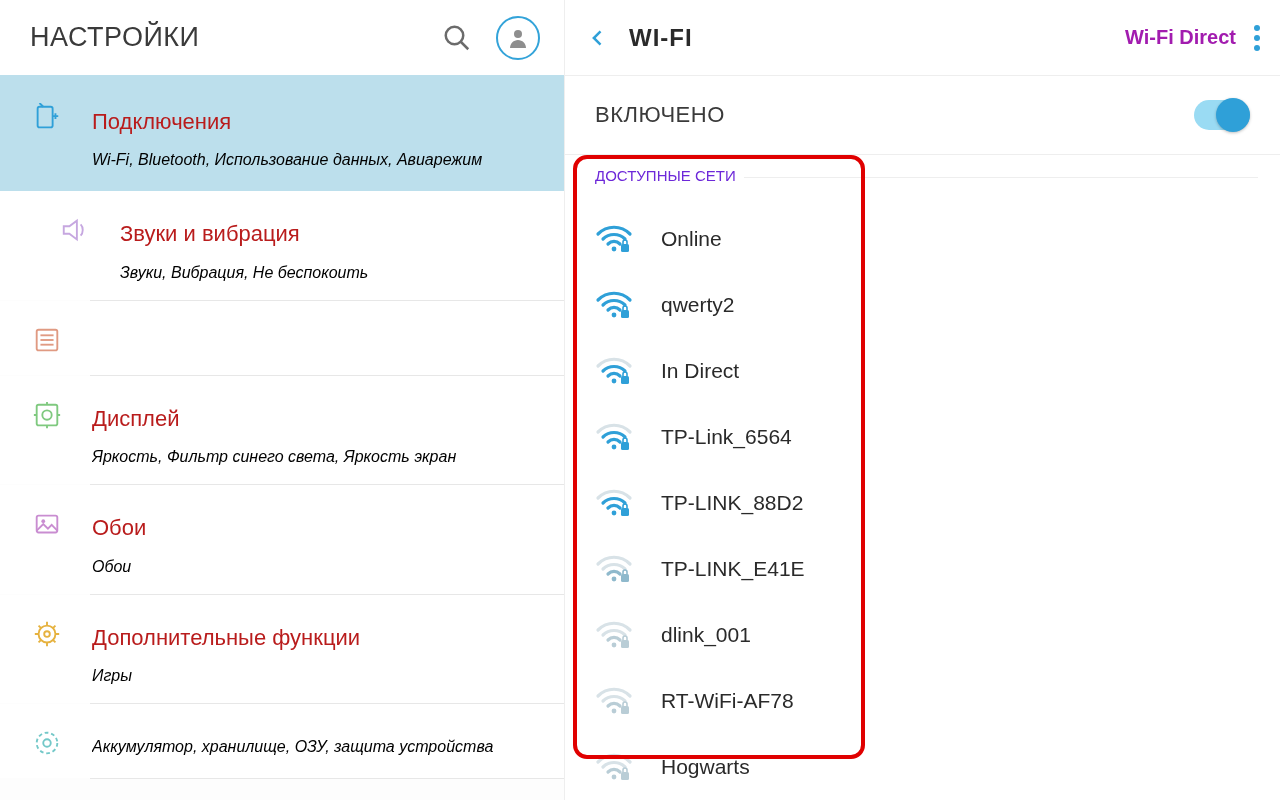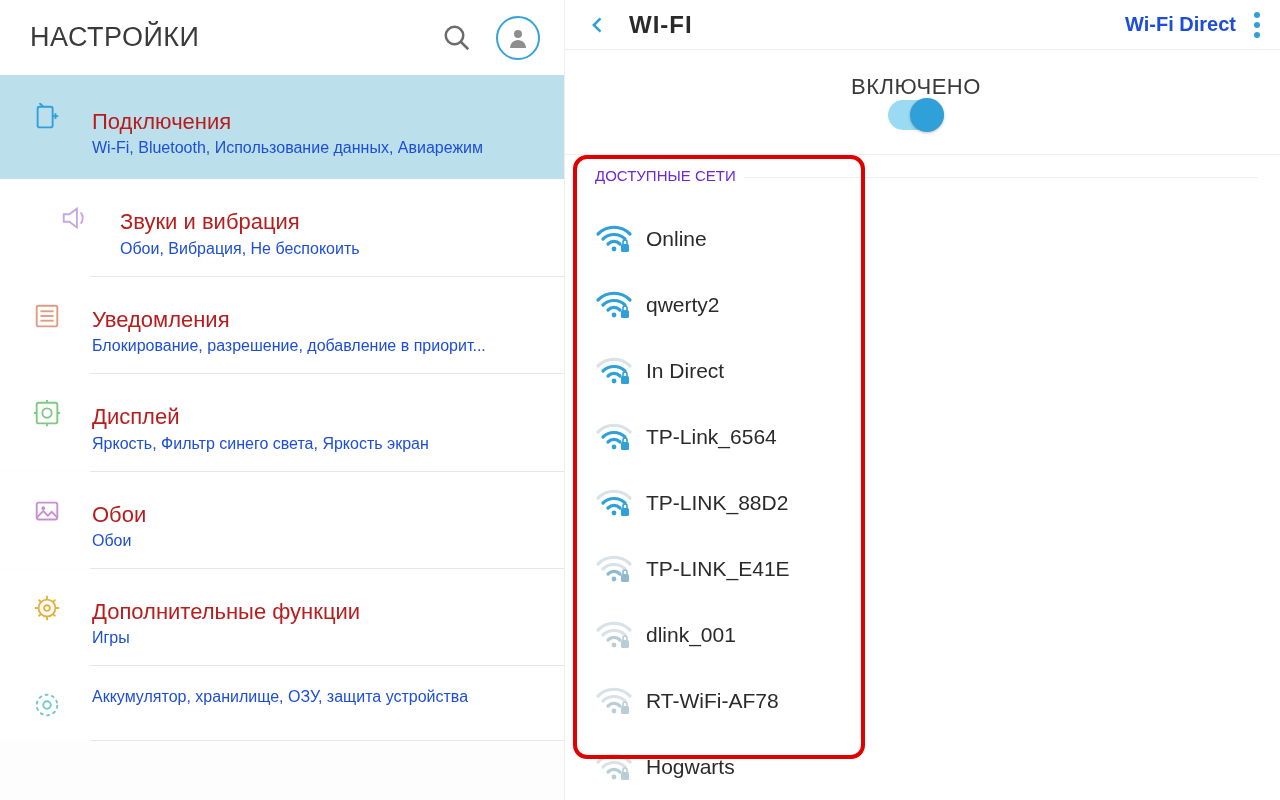--- a/index.html
+++ b/index.html
@@ -19,42 +19,42 @@
   .cat-list { flex: 1; overflow: hidden; background: #fdfdfd; }
   .cat { display: flex; align-items: flex-start; padding: 18px 22px 18px 30px; gap: 28px; background: #ffffff; }
   .cat + .cat::before { content: ""; }
   .divider-wrap { padding-left: 90px; }
   .divider { border-top: 1px solid #e7e7e7; }
   .cat.selected { background: #bcdfec; padding-top: 22px; padding-bottom: 22px; }
   .cat-icon { width: 34px; height: 34px; flex-shrink: 0; display: flex; align-items: center; justify-content: center; margin-top: 4px; }
   .cat-icon svg { width: 30px; height: 30px; }
   .cat-text { flex: 1; min-width: 0; }
   .cat-title { font-size: 22px; color: #b91c1c; line-height: 1.2; margin-top: 12px; }
-  .cat-sub { font-size: 16px; color: #1d4ed8; margin-top: 4px; white-space: nowrap; overflow: hidden; text-overflow: ellipsis; }
+  .cat-sub { font-size: 16px; color: #000000; margin-top: 16px; white-space: nowrap; overflow: hidden; text-overflow: ellipsis; font-style: italic; }
 
   
   .right { flex: 1; height: 100%; background: #ffffff; display: flex; flex-direction: column; position: relative; }
   .right-header { height: 75px; display: flex; align-items: center; padding: 0 20px 0 12px; }
   .back-btn { width: 42px; height: 42px; display: flex; align-items: center; justify-content: center; cursor: pointer; }
   .back-btn svg { width: 20px; height: 20px; stroke: #2fa0d8; stroke-width: 3; fill: none; }
   .right-title { font-size: 24px; font-weight: 700; letter-spacing: 1px; color: #2a2a2a; margin-left: 10px; font-family: Arial, Helvetica, sans-serif; font-stretch: condensed; }
   .right-header-spacer { flex: 1; }
-  .wifi-direct { font-size: 20px; font-weight: 700; color: #1d4ed8; margin-right: 18px; cursor: pointer; margin-left: 19px; }
+  .wifi-direct { font-size: 20px; font-weight: 700; color: #a21caf; margin-right: 18px; cursor: pointer; margin-left: 19px; }
   .more-btn svg { width: 6px; height: 26px; }
   .more-dot { fill: #2fa0d8; }
 
-  .toggle-row { display: flex; align-items: center; justify-content: space-between; padding: 24px 30px 24px 17px; border-bottom: 1px solid #eee; border-top: 1px solid #eee; flex-direction: column; }
+  .toggle-row { display: flex; align-items: center; justify-content: space-between; padding: 24px 30px 24px 30px; border-bottom: 1px solid #eee; border-top: 1px solid #eee; }
   .toggle-label { font-size: 22px; letter-spacing: .5px; color: #3a3a3a; font-family: Arial, Helvetica, sans-serif; font-stretch: condensed; }
   .switch { width: 56px; height: 30px; background: #9adbf3; border-radius: 15px; position: relative; cursor: pointer; }
   .switch .knob { position: absolute; right: 0; top: -2px; width: 34px; height: 34px; background: #2fa0d8; border-radius: 50%; box-shadow: 0 1px 3px rgba(0,0,0,.25); }
 
   .networks-wrap { position: relative; flex: 1; }
   .highlight-box { position: absolute; left: 8px; top: 0; width: 292px; height: 604px; border: 4px solid #e00000; border-radius: 14px; pointer-events: none; }
   .net-list { padding-top: 10px; }
-  .net { display: flex; align-items: center; gap: 13px; padding: 18px 30px; cursor: pointer; }
+  .net { display: flex; align-items: center; gap: 28px; padding: 18px 30px; cursor: pointer; }
   .net-icon { width: 38px; height: 30px; display: flex; align-items: center; justify-content: center; flex-shrink: 0; }
   .net-name { font-size: 21px; color: #2a2a2a; }
 
   .right-divider-wrap { padding: 0 22px; }
   .right-divider { border-top: 1px solid #eee; }
 </style>
 </head>
 <body>
 
 <div class="screen">
@@ -93,39 +93,35 @@
         </div>
         <div class="cat">
     <div class="cat-icon">
             <svg viewBox="0 0 32 32">
               <path d="M4 12v8h6l8 6V6l-8 6H4z" fill="none" stroke="#c6a7e0" stroke-width="2"></path>
               <path d="M22 10c3 3 3 9 0 12" fill="none" stroke="#c6a7e0" stroke-width="2"></path>
             </svg>
           </div>
     <div class="cat-text">
       <div class="cat-title">Звуки и вибрация</div>
-      <div class="cat-sub">Обои, Вибрация, Не беспокоить</div>
+      <div class="cat-sub">Звуки, Вибрация, Не беспокоить</div>
     </div>
         </div>
         <div class="divider-wrap">
           <div class="divider"></div>
         </div>
         <div class="cat">
     <div class="cat-icon">
             <svg viewBox="0 0 32 32">
               <rect x="5" y="5" width="22" height="22" rx="2" fill="none" stroke="#e09a82" stroke-width="2"></rect>
               <line x1="9" y1="11" x2="23" y2="11" stroke="#e09a82" stroke-width="2"></line>
               <line x1="9" y1="16" x2="23" y2="16" stroke="#e09a82" stroke-width="2"></line>
               <line x1="9" y1="21" x2="23" y2="21" stroke="#e09a82" stroke-width="2"></line>
             </svg>
           </div>
-    <div class="cat-text">
-      <div class="cat-title">Уведомления</div>
-      <div class="cat-sub">Блокирование, разрешение, добавление в приорит...</div>
-    </div>
         </div>
         <div class="divider-wrap">
           <div class="divider"></div>
         </div>
         <div class="cat">
     <div class="cat-icon">
             <svg viewBox="0 0 32 32">
               <rect x="5" y="5" width="22" height="22" rx="2" fill="none" stroke="#7fc97f" stroke-width="2"></rect>
               <circle cx="16" cy="16" r="5" fill="none" stroke="#7fc97f" stroke-width="2"></circle>
               <path d="M2 16h3M27 16h3M16 2v3M16 27v3" stroke="#7fc97f" stroke-width="2"></path>

